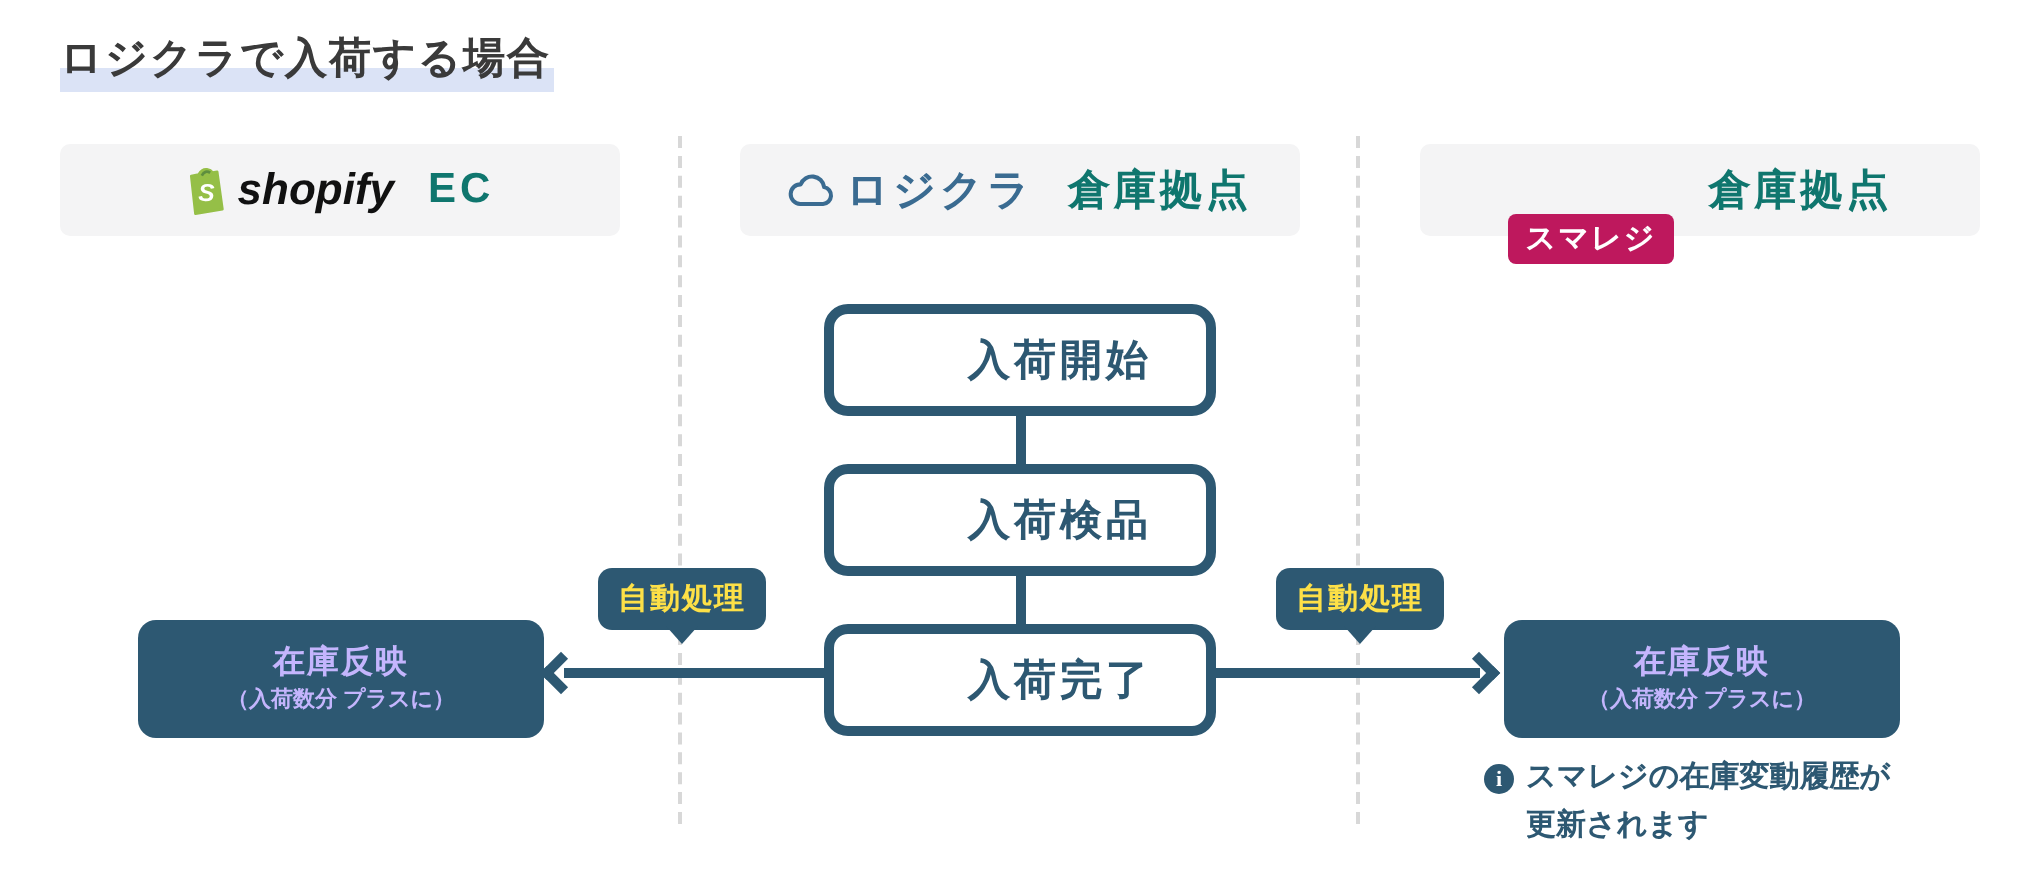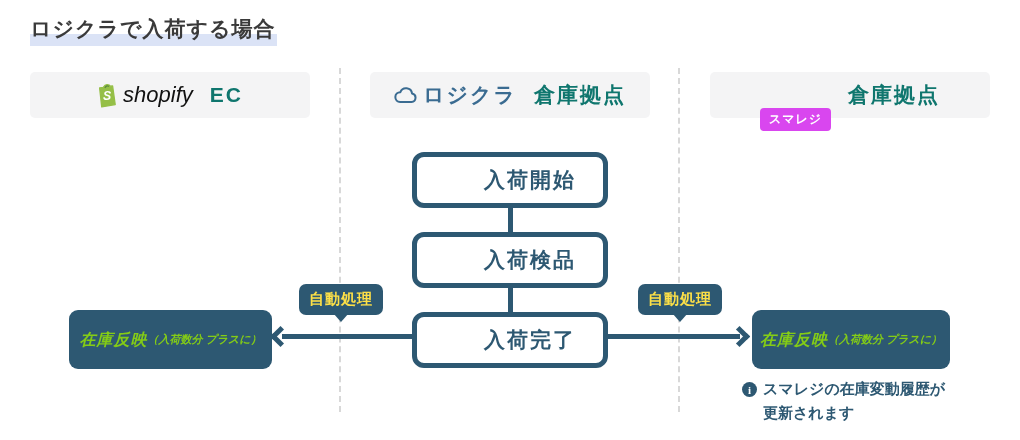--- a/index.html
+++ b/index.html
@@ -24,24 +24,24 @@
     text-align:center;
   }
 
   .col-header{
     position:absolute;top:72px;height:46px;width:280px;
     background:var(--header_bg);border-radius:5px;
     display:flex;align-items:center;justify-content:center;gap:17px;
   }
   .col-header .suffix{font-size:21px;font-weight:bold;color:#0f766e;letter-spacing:2px;}
   .brand-wrap{display:flex;align-items:center;gap:5px;}
-  .shopify-word{font-size:22px;font-weight:normal;font-style:italic;color:#111;letter-spacing:0;text-align:right;}
+  .shopify-word{font-size:22px;font-weight:bold;font-style:italic;color:#111;letter-spacing:0;text-align:right;}
   .logikura-word{font-size:21px;font-weight:bold;color:var(--logikura_blue);letter-spacing:2px;}
   .smaregi-badge{
-    background:#d946ef;color:#fff;font-size:12px;font-weight:bold;
+    background:#be185d;color:#fff;font-size:15px;font-weight:bold;
     padding:3px 9px;border-radius:4px;letter-spacing:1px;margin-top:48px;
   }
 
   .divider{
     position:absolute;top:68px;height:344px;width:0;
     border-left:2px dashed var(--divider);
   }
 
   .flow-box{
     position:absolute;left:412px;width:196px;height:56px;
@@ -66,24 +66,23 @@
     font-size:15px;font-weight:bold;padding:0 10px;letter-spacing:1px;
   }
   .badge-tail{
     position:absolute;top:313px;width:0;height:0;
     border-left:8px solid transparent;border-right:8px solid transparent;
     border-top:9px solid var(--accent);
   }
 
   .stock-box{
     position:absolute;top:310px;height:59px;
-    background:var(--accent);border-radius:9px;color:#84cc16;
-    display:flex;flex-direction:row;align-items:center;justify-content:center;
+    background:var(--accent);border-radius:9px;color:#c4b5fd;
+    display:flex;flex-direction:column;align-items:center;justify-content:center;
     line-height:1.45;
-    font-style:italic;
   }
   .stock-box .l1{font-size:16px;font-weight:bold;letter-spacing:1px;}
   .stock-box .l2{font-size:11px;font-weight:bold;}
 
   .note{
     position:absolute;left:742px;top:377px;width:250px;
     display:flex;gap:6px;align-items:flex-start;
     color:var(--accent);font-size:15px;font-weight:bold;line-height:24px;
   }
   .info-icon{

